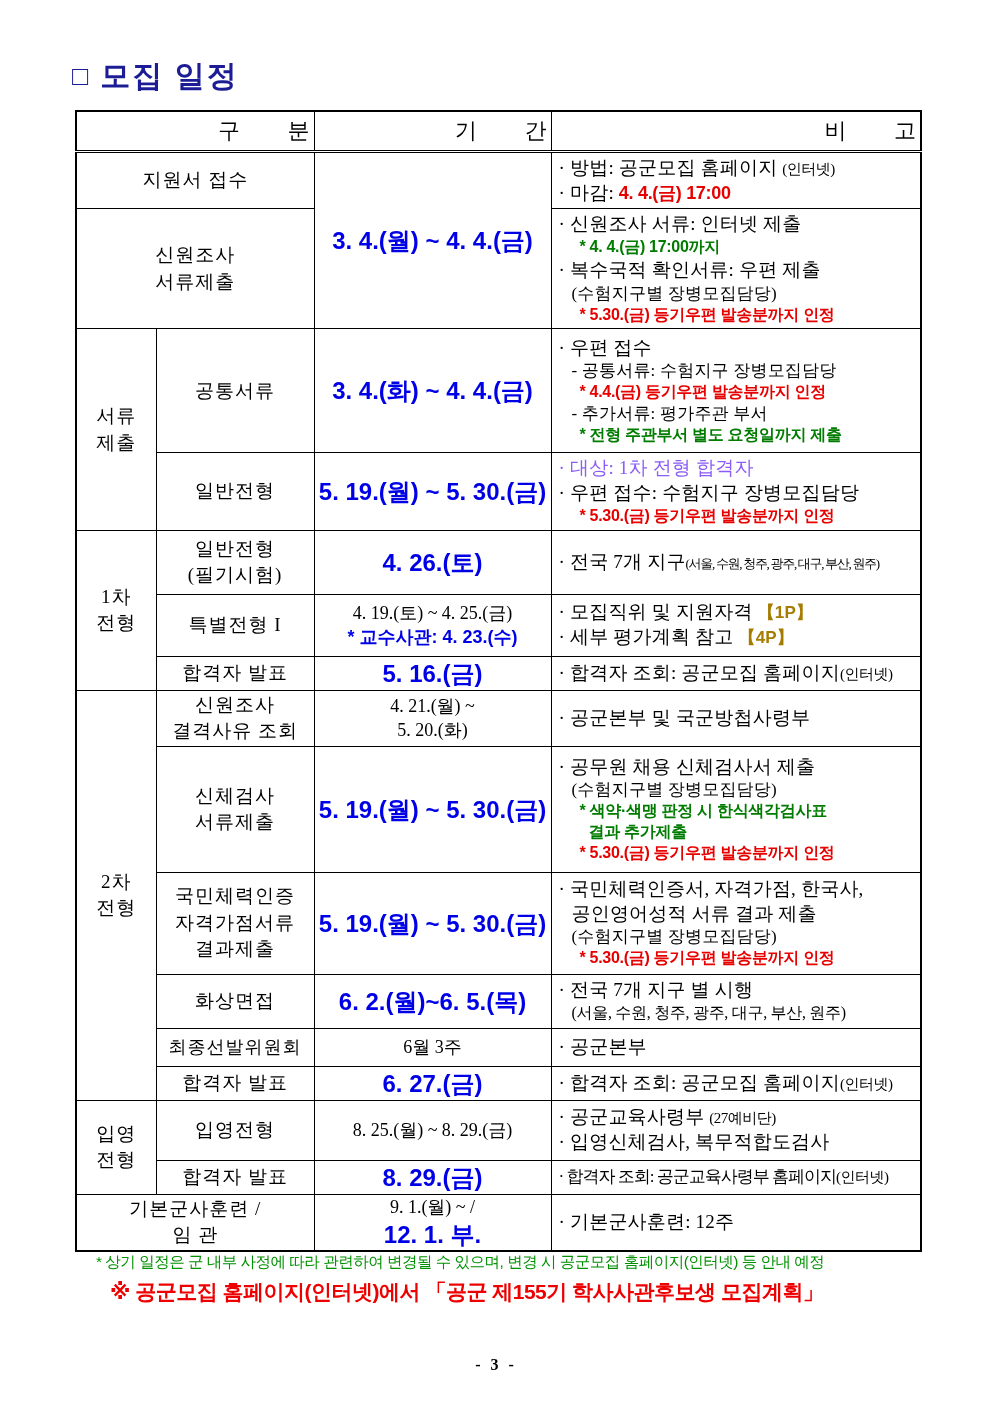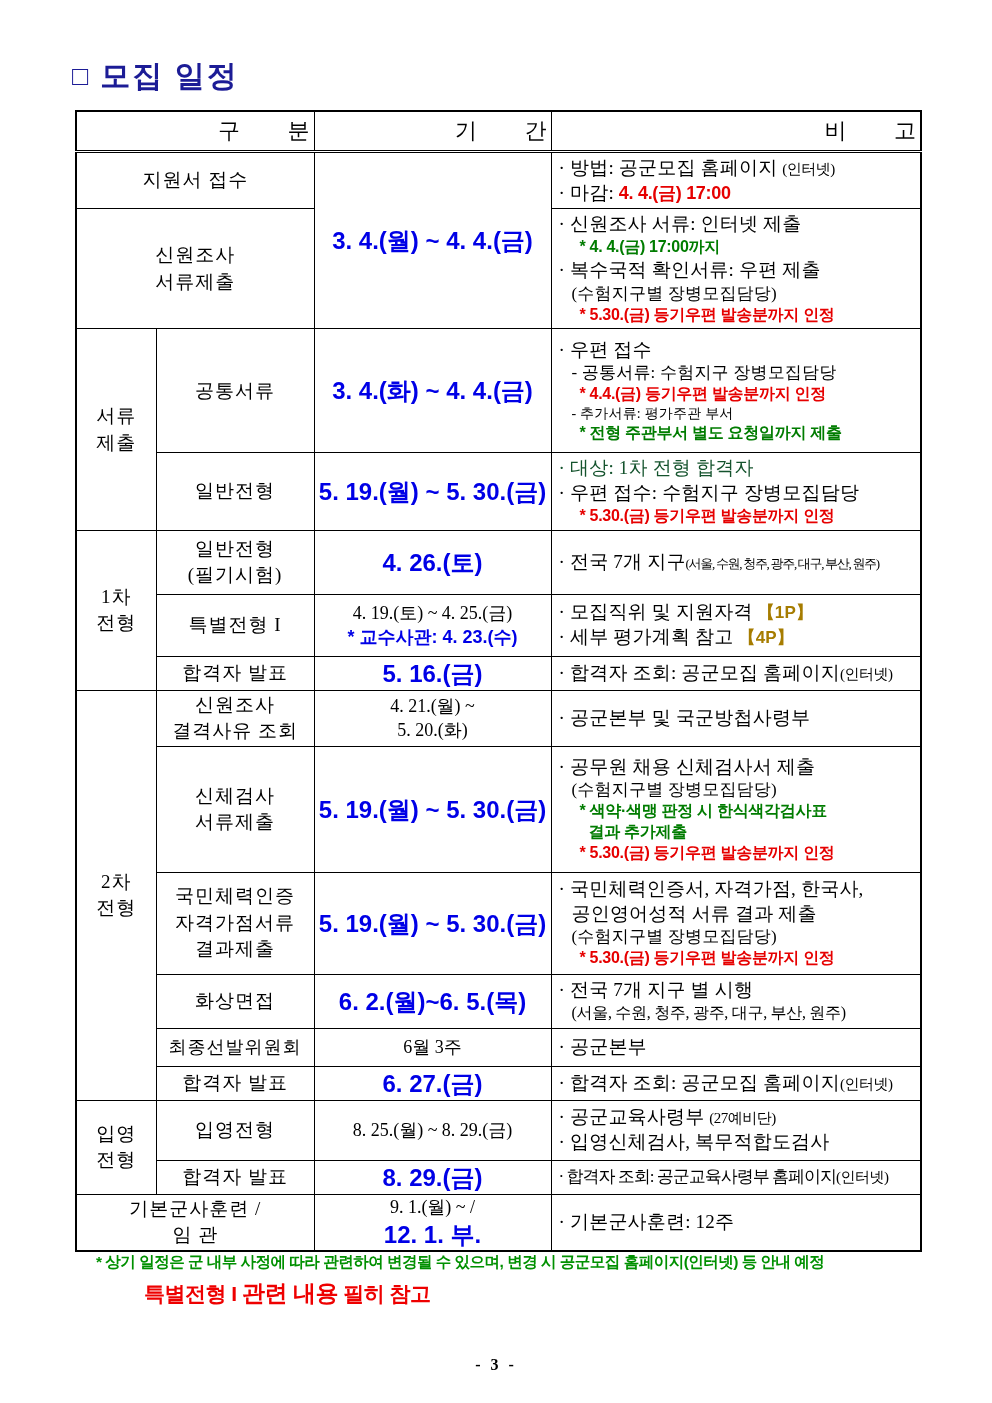--- a/index.html
+++ b/index.html
@@ -41,33 +41,33 @@
   .ind2{padding-left:21px;}
   .ind3{padding-left:30px;}
   .red{
     color:#e60000;font-family:"Liberation Sans","DejaVu Sans",sans-serif;
     font-weight:bold;font-size:16px;letter-spacing:-0.3px;
   }
   .green{
     color:#007c00;font-family:"Liberation Sans","DejaVu Sans",sans-serif;
     font-weight:bold;font-size:16px;letter-spacing:-0.3px;
   }
-  .blueS{color:#14532d;}
+  .blueS{color:#8b5cf6;}
   .gold{
     color:#a67c00;font-family:"Liberation Sans","DejaVu Sans",sans-serif;
     font-weight:bold;font-size:17px;
   }
   .small{font-size:15px;letter-spacing:-0.5px;}
   .xsmall{font-size:13px;letter-spacing:-1.3px;}
   .small2{font-size:16px;letter-spacing:-0.3px;}
   .cond{font-size:17px;letter-spacing:-1px;}
   
   .fn-green{
     position:absolute;left:96px;top:1252px;width:840px;
-    font-family:"Liberation Sans","DejaVu Sans",sans-serif;font-weight:bold;
+    font-family:"Liberation Sans","DejaVu Sans",sans-serif;font-weight:normal;
     color:#009000;font-size:15.5px;letter-spacing:-0.5px;white-space:nowrap;
   }
   .fn-red{
     position:absolute;left:110px;top:1276px;width:830px;
     font-family:"Liberation Sans","DejaVu Sans",sans-serif;font-weight:bold;
     color:#ee0000;font-size:21px;line-height:1.5;letter-spacing:-0.5px;
   }
   .fn-red .line2{padding-left:34px;}
   .fn-red .em{font-size:23px;}
   .page-num{
@@ -122,21 +122,21 @@
       <td class="grp" rowspan="2">서류
 제출</td>
       <td class="cat">공통서류</td>
       <td class="period">
           <div class="bdate">3. 4.(화) ~ 4. 4.(금)</div>
         </td>
       <td class="remarks">
         <div class="rm">· 우편 접수</div>
         <div class="rm ind1" style="font-size:17px">- 공통서류: 수험지구 장병모집담당</div>
         <div class="rm red ind2">* 4.4.(금) 등기우편 발송분까지 인정</div>
-        <div class="rm ind1" style="font-size:14px">- 추가서류: 평가주관 부서</div>
+        <div class="rm ind1" style="font-size:17px">- 추가서류: 평가주관 부서</div>
         <div class="rm green ind2">* 전형 주관부서 별도 요청일까지 제출</div>
       </td>
     </tr>
 
     <tr style="height:76px;">
       <td class="cat">일반전형</td>
       <td class="period">
           <div class="bdate">5. 19.(월) ~ 5. 30.(금)</div>
         </td>
       <td class="remarks">
@@ -289,16 +289,16 @@
       <td class="remarks">
         <div class="rm">· 기본군사훈련: 12주</div>
       </td>
     </tr>
   </tbody>
 </table>
 
 <div class="fn-green">* 상기 일정은 군 내부 사정에 따라 관련하여 변경될 수 있으며, 변경 시 공군모집 홈페이지(인터넷) 등 안내 예정</div>
 
 <div class="fn-red">
-  <div class="line2"><span>특별전형 I </span><span class="em">관련 내용</span><span> 필히 참고</span></div>
+  <div>※ 공군모집 홈페이지(인터넷)에서 「공군 제155기 학사사관후보생 모집계획」</div>
 </div>
 
 <div class="page-num">- 3 -</div>
 
 </body></html>

